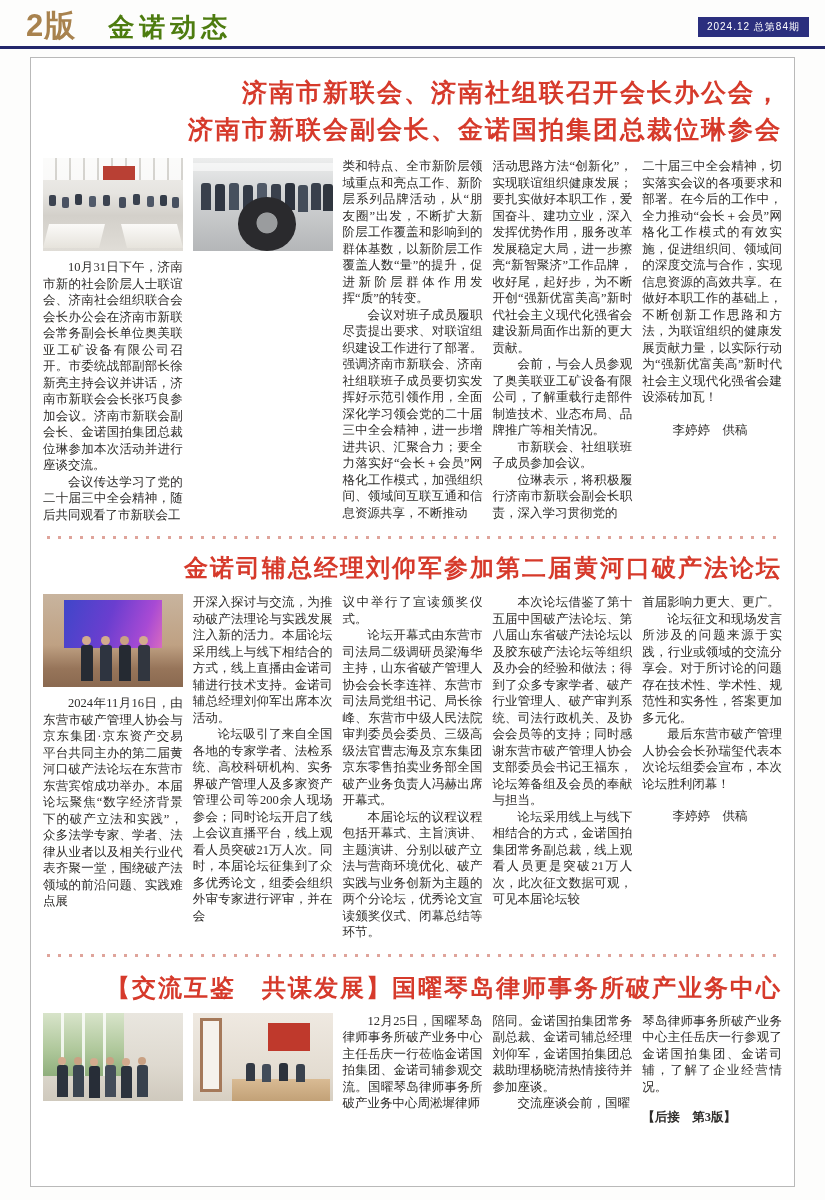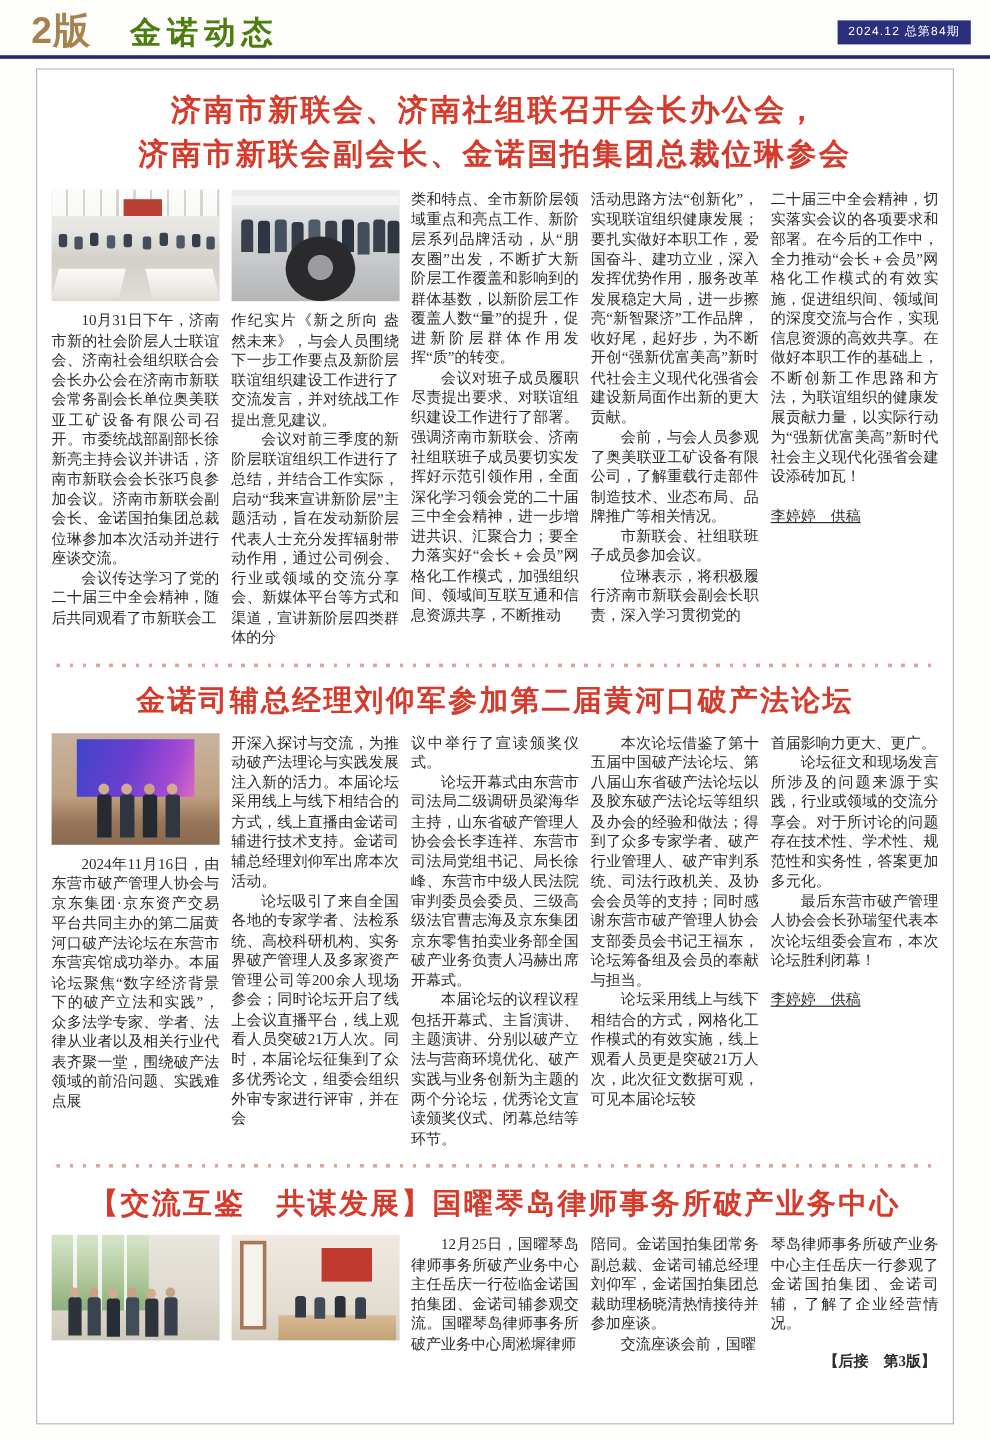--- a/index.html
+++ b/index.html
@@ -28,31 +28,31 @@
   .header-rule{height:3px;background:#23276b;}
   
   .frame{
     position:absolute;left:30px;right:30px;top:57px;bottom:13px;
     border:1px solid #b9b9b9;background:#fff;
     padding:6px 12px;box-sizing:border-box;overflow:hidden;
   }
   
   .article-title{
     font-family:"Liberation Sans","DejaVu Sans",sans-serif;
-    font-weight:900;color:#d63a2b;text-align:center;letter-spacing:2px;
+    font-weight:900;color:#d63a2b;text-align:right;letter-spacing:2px;
   }
   .t-a1{font-size:25px;line-height:37px;margin:10px 0 10px;}
   .t-a2{font-size:24px;line-height:32px;margin:8px 0 10px;}
   .t-a3{font-size:24px;line-height:35px;margin:8px 0 8px;}
   .cols{display:flex;gap:10px;}
   .col{flex:1 1 0;min-width:0;font-size:12.5px;line-height:16.5px;text-align:justify;}
   .para{margin:0;}
   .ind{text-indent:2em;}
-  .byline{text-align:left;margin-top:16px;padding-right:4px;text-decoration:underline;}
-  .note{text-align:right;margin-top:14px;font-weight:bold;padding-right:2px;}
+  .byline{text-align:center;margin-top:16px;padding-right:4px;}
+  .note{margin-top:14px;font-weight:bold;padding-right:2px;}
   .sep{height:3px;margin:13px 4px;background:repeating-linear-gradient(90deg,#dfa49b 0 3px,transparent 3px 11px);}
   
   .photo{position:relative;height:93px;margin-bottom:8px;overflow:hidden;}
   .col-photo{flex:1 1 0;min-width:0;}
   .col-photo .photo{height:88px;margin:0;}
   .abs{position:absolute;}
   
   .ph1{background:linear-gradient(180deg,#f1f0ed 0%,#e6e4e0 38%,#d3d0ca 62%,#e0ddd7 100%);}
   .ph1-ceiling{top:0;left:0;right:0;height:24%;background:repeating-linear-gradient(90deg,rgba(255,255,255,.75) 0 12px,rgba(185,183,177,.45) 12px 14px);}
   .ph1-screen{left:43%;top:9%;width:23%;height:15%;background:#b94034;}
@@ -121,24 +121,20 @@
             <p class="para ind">10月31日下午，济南市新的社会阶层人士联谊会、济南社会组织联合会会长办公会在济南市新联会常务副会长单位奥美联亚工矿设备有限公司召开。市委统战部副部长徐新亮主持会议并讲话，济南市新联会会长张巧良参加会议。济南市新联会副会长、金诺国拍集团总裁位琳参加本次活动并进行座谈交流。</p>
             <p class="para ind">会议传达学习了党的二十届三中全会精神，随后共同观看了市新联会工</p>
           </div>
       </div>
       <div class="col">
         <div class="photo ph2">
           <div class="abs ph2-beam"></div>
           <div class="abs ph2-crowd"></div>
           <div class="abs ph2-tire"></div>
         </div>
-        <div>
-            <p class="para">作纪实片《新之所向 盎然未来》，与会人员围绕下一步工作要点及新阶层联谊组织建设工作进行了交流发言，并对统战工作提出意见建议。</p>
-            <p class="para ind">会议对前三季度的新阶层联谊组织工作进行了总结，并结合工作实际，启动“我来宣讲新阶层”主题活动，旨在发动新阶层代表人士充分发挥辐射带动作用，通过公司例会、行业或领域的交流分享会、新媒体平台等方式和渠道，宣讲新阶层四类群体的分</p>
-          </div>
       </div>
       <div class="col">
         <div>
             <p class="para">类和特点、全市新阶层领域重点和亮点工作、新阶层系列品牌活动，从“朋友圈”出发，不断扩大新阶层工作覆盖和影响到的群体基数，以新阶层工作覆盖人数“量”的提升，促进新阶层群体作用发挥“质”的转变。</p>
             <p class="para ind">会议对班子成员履职尽责提出要求、对联谊组织建设工作进行了部署。强调济南市新联会、济南社组联班子成员要切实发挥好示范引领作用，全面深化学习领会党的二十届三中全会精神，进一步增进共识、汇聚合力；要全力落实好“会长＋会员”网格化工作模式，加强组织间、领域间互联互通和信息资源共享，不断推动</p>
           </div>
       </div>
       <div class="col">
         <div>
             <p class="para">活动思路方法“创新化”，实现联谊组织健康发展；要扎实做好本职工作，爱国奋斗、建功立业，深入发挥优势作用，服务改革发展稳定大局，进一步擦亮“新智聚济”工作品牌，收好尾，起好步，为不断开创“强新优富美高”新时代社会主义现代化强省会建设新局面作出新的更大贡献。</p>
@@ -182,21 +178,21 @@
       <div class="col">
         <div>
             <p class="para">议中举行了宣读颁奖仪式。</p>
             <p class="para ind">论坛开幕式由东营市司法局二级调研员梁海华主持，山东省破产管理人协会会长李连祥、东营市司法局党组书记、局长徐峰、东营市中级人民法院审判委员会委员、三级高级法官曹志海及京东集团京东零售拍卖业务部全国破产业务负责人冯赫出席开幕式。</p>
             <p class="para ind">本届论坛的议程议程包括开幕式、主旨演讲、主题演讲、分别以破产立法与营商环境优化、破产实践与业务创新为主题的两个分论坛，优秀论文宣读颁奖仪式、闭幕总结等环节。</p>
           </div>
       </div>
       <div class="col">
         <div>
             <p class="para ind">本次论坛借鉴了第十五届中国破产法论坛、第八届山东省破产法论坛以及胶东破产法论坛等组织及办会的经验和做法；得到了众多专家学者、破产行业管理人、破产审判系统、司法行政机关、及协会会员等的支持；同时感谢东营市破产管理人协会支部委员会书记王福东，论坛筹备组及会员的奉献与担当。</p>
-            <p class="para ind">论坛采用线上与线下相结合的方式，网格化工作模式的有效实施，线上观看人员更是突破21万人次，此次征文数据可观，可见本届论坛较</p>
+            <p class="para ind">论坛采用线上与线下相结合的方式，金诺国拍集团常务副总裁，线上观看人员更是突破21万人次，此次征文数据可观，可见本届论坛较</p>
           </div>
       </div>
       <div class="col">
         <div>
             <p class="para">首届影响力更大、更广。</p>
             <p class="para ind">论坛征文和现场发言所涉及的问题来源于实践，行业或领域的交流分享会。对于所讨论的问题存在技术性、学术性、规范性和实务性，答案更加多元化。</p>
             <p class="para ind">最后东营市破产管理人协会会长孙瑞玺代表本次论坛组委会宣布，本次论坛胜利闭幕！</p>
           </div>
         <div class="byline">李婷婷　供稿</div>
       </div>

